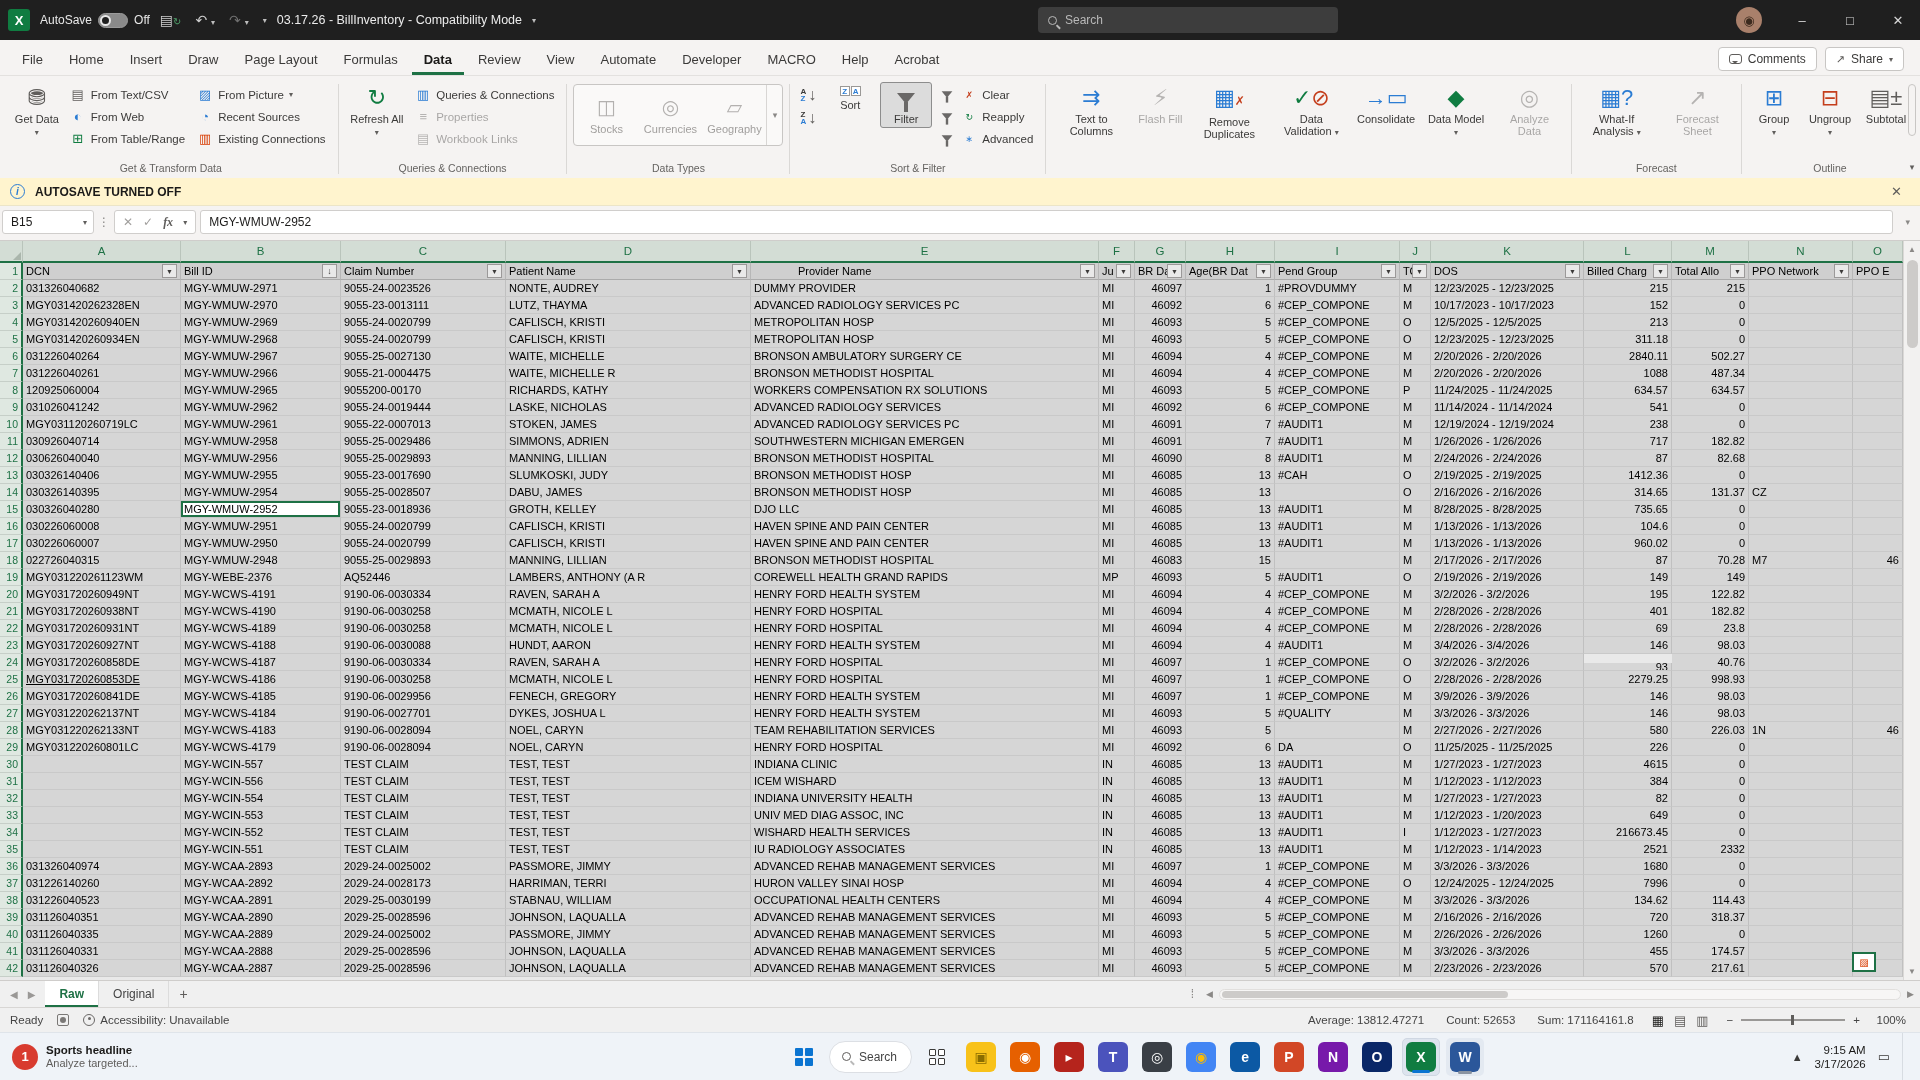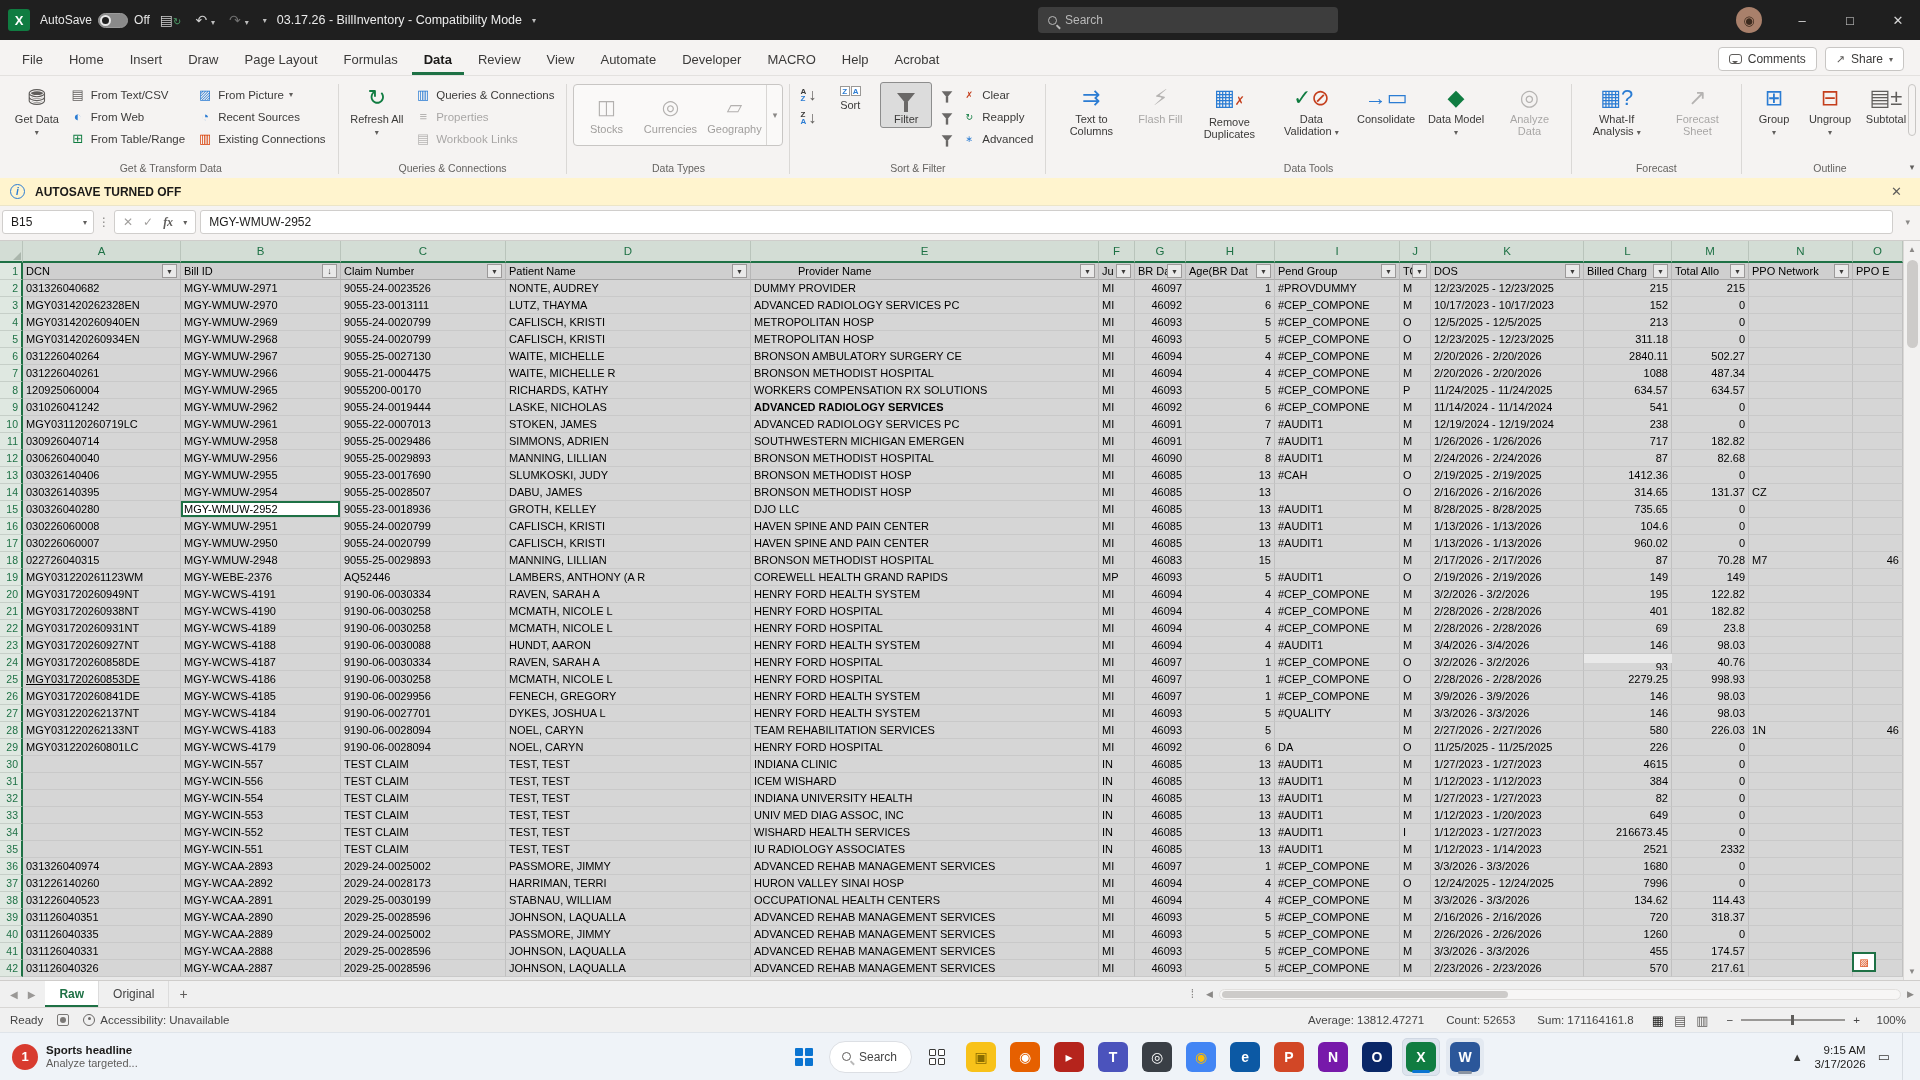--- a/index.html
+++ b/index.html
@@ -390,21 +390,20 @@
           </div>
         <div class="bigbtn">
             <span class="gic green">◆</span>
             <span class="blbl"><span>Data Model</span> <span class="dda">▾</span></span>
           </div>
         <div class="bigbtn disabled">
             <span class="gic">◎</span>
             <span class="blbl">Analyze Data</span>
           </div>
       </div>
-      <div class="rglabel">Data Tools</div>
     </div>
     <div class="rsep"></div>
 
     <div class="rgroup">
       <div class="rgbody">
         <div class="bigbtn">
             <span class="gic blue">▦?</span>
             <span class="blbl"><span>What-If Analysis</span> <span class="dda">▾</span></span>
           </div>
         <div class="bigbtn disabled">
@@ -669,21 +668,21 @@
           <div class="cell right" style="width: 77px;">634.57</div>
           <div class="cell" style="width: 104px;"></div>
           <div class="cell right" style="width: 50px;"></div>
         </div>
         <div class="grow">
           <div class="rnum">9</div>
           <div class="cell" style="width: 158px;">031026041242</div>
           <div class="cell" style="width: 160px;">MGY-WMUW-2962</div>
           <div class="cell" style="width: 165px;">9055-24-0019444</div>
           <div class="cell" style="width: 245px;">LASKE, NICHOLAS</div>
-          <div class="cell" style="width: 348px; font-weight: bold;">ADVANCED RADIOLOGY SERVICES</div>
+          <div class="cell" style="width: 348px;">ADVANCED RADIOLOGY SERVICES</div>
           <div class="cell" style="width: 36px;">MI</div>
           <div class="cell right" style="width: 51px;">46092</div>
           <div class="cell right" style="width: 89px;">6</div>
           <div class="cell" style="width: 125px;">#CEP_COMPONE</div>
           <div class="cell" style="width: 31px;">M</div>
           <div class="cell" style="width: 153px;">11/14/2024 - 11/14/2024</div>
           <div class="cell right" style="width: 88px;">541</div>
           <div class="cell right" style="width: 77px;">0</div>
           <div class="cell" style="width: 104px;"></div>
           <div class="cell right" style="width: 50px;"></div>

